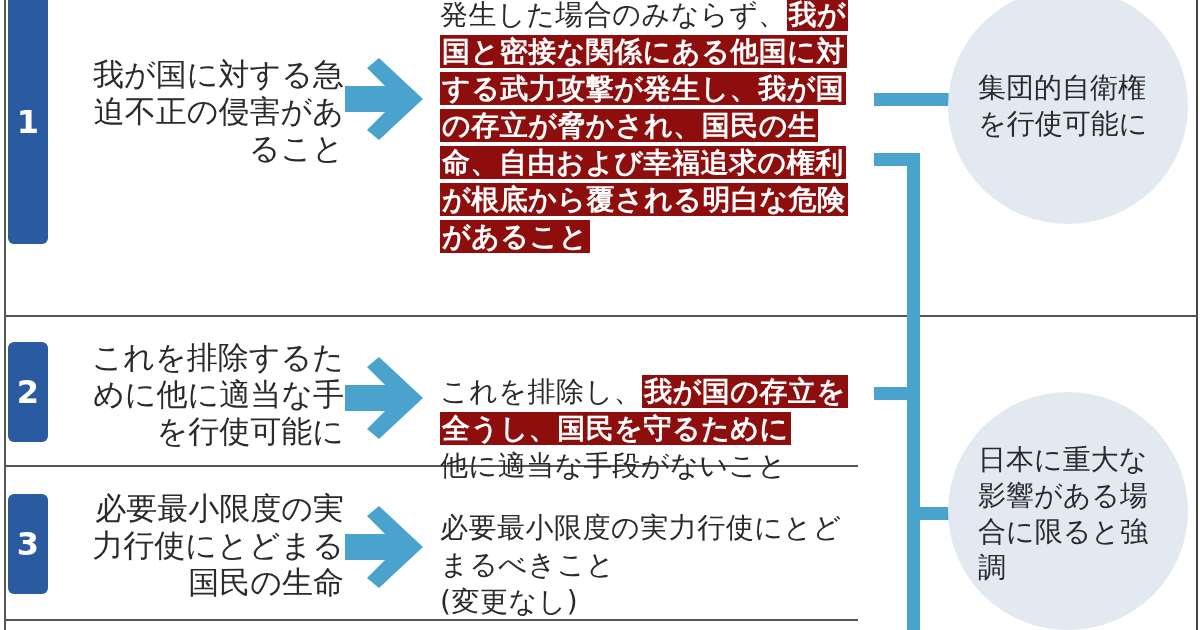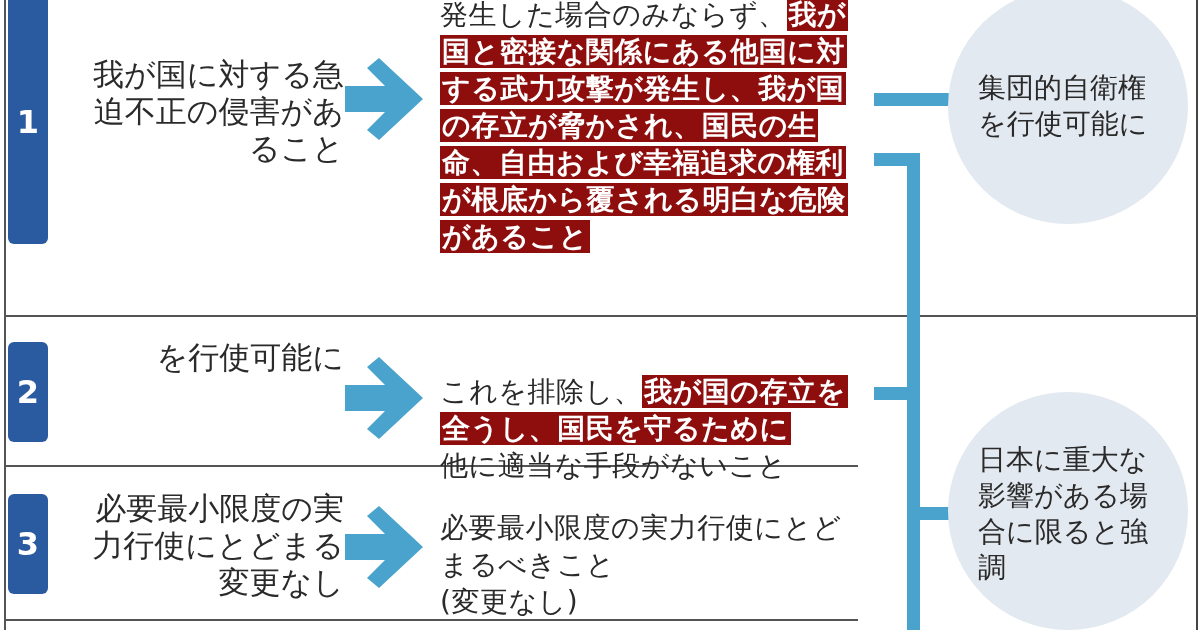--- a/index.html
+++ b/index.html
@@ -40,37 +40,39 @@
   <polygon points="0,28 40,28 22,10 34,0 78,41 34,82 22,72 40,54 0,54" fill="#4aa3cc"></polygon>
 </svg>
 <div class="mid-text" style="top:-4px; line-height:37px;">
   <span>発生した場合のみならず、</span><span class="hl">我が国と密接な関係にある他国に対する武力攻撃が発生し、我が国の存立が脅かされ、国民の生命、自由および幸福追求の権利が根底から覆される明白な危険があること</span>
 </div>
 
 <div class="badge rounded" style="top:342px; height:100px;">
   <span>2</span>
 </div>
 <div class="left-text" style="top:339px;">
+  <div>これを排除するた</div>
+  <div>めに他に適当な手</div>
   <div>を行使可能に</div>
 </div>
 <svg class="arrow" style="top:357px;" viewBox="0 0 78 82">
   <polygon points="0,28 40,28 22,10 34,0 78,41 34,82 22,72 40,54 0,54" fill="#4aa3cc"></polygon>
 </svg>
 <div class="mid-text" style="top:337px;margin-top:36px;">
   <span>これを排除し、</span><span class="hl">我が国の存立を全うし、国民を守るために</span><br>
   <span>他に適当な手段がないこと</span>
 </div>
 
 <div class="badge rounded" style="top:494px; height:100px;">
   <span>3</span>
 </div>
 <div class="left-text" style="top:490px;">
   <div>必要最小限度の実</div>
   <div>力行使にとどまる</div>
-  <div>変更なし</div>
+  <div>国民の生命</div>
 </div>
 <svg class="arrow" style="top:506px;" viewBox="0 0 78 82">
   <polygon points="0,28 40,28 22,10 34,0 78,41 34,82 22,72 40,54 0,54" fill="#4aa3cc"></polygon>
 </svg>
 <div class="mid-text" style="top:509px; width:420px;">
   <span>必要最小限度の実力行使にとどまるべきこと</span><br>
   <span>(変更なし)</span>
 </div>
 
 <div class="conn" style="left:874px; top:93px; width:76px; height:13px;"></div>

